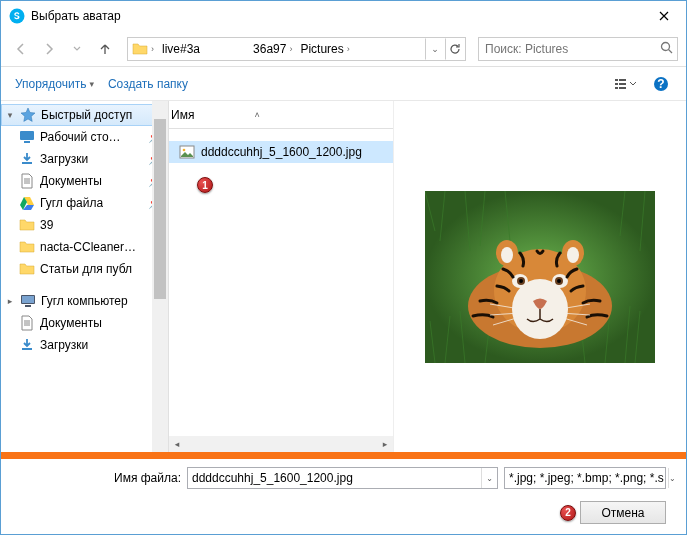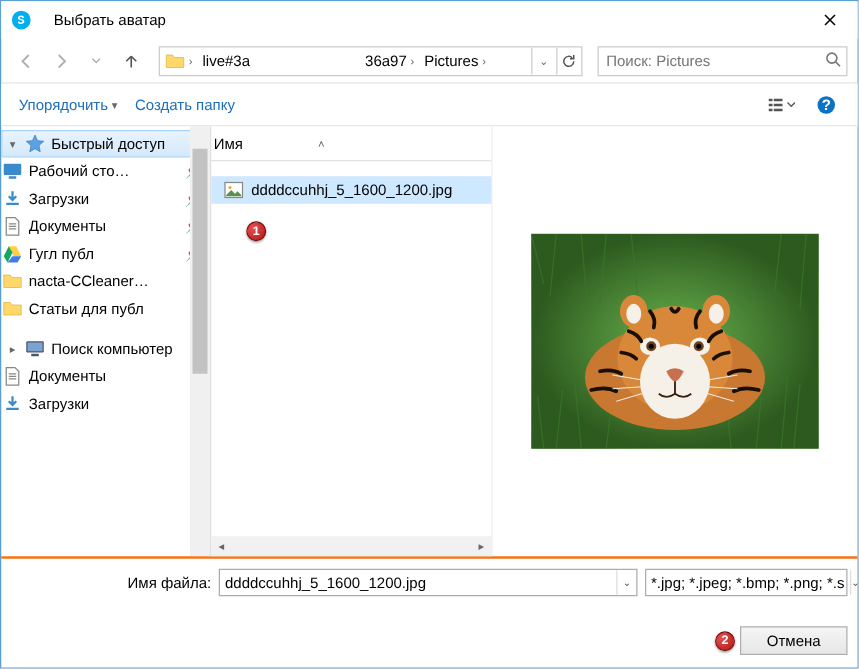--- a/index.html
+++ b/index.html
@@ -1,18 +1,18 @@
 <!DOCTYPE html>
 <html><head>
 <meta charset="utf-8">
 <style>
 * { box-sizing: border-box; font-family: "Segoe UI", Tahoma, sans-serif; font-size: 12px; }
 body { margin: 0; background: #fff; }
 .window { width: 687px; height: 535px; border: 1px solid #5a9fd4; display: flex; flex-direction: column; }
-.titlebar { height: 30px; display: flex; align-items: center; padding: 0 0 0 8px; background: #fff; gap: 12px; }
+.titlebar { height: 30px; display: flex; align-items: center; padding: 0 0 0 8px; background: #fff; }
 .titlebar-icon { width: 16px; height: 16px; margin-right: 6px; }
 .title-text { flex: 1; font-size: 12px; }
 .close-btn { width: 44px; height: 30px; display: flex; align-items: center; justify-content: center; cursor: pointer; }
 
 .navbar { height: 36px; display: flex; align-items: center; padding: 4px 8px; gap: 4px; border-bottom: 1px solid #e0e0e0; }
 .nav-btn { width: 24px; height: 24px; border: 1px solid transparent; background: transparent; display: flex; align-items: center; justify-content: center; cursor: pointer; border-radius: 2px; }
 .nav-btn.disabled { color: #b0b0b0; cursor: default; }
 .breadcrumb { flex: 1; height: 24px; border: 1px solid #ccc; display: flex; align-items: center; background: #fff; margin-left: 6px; }
 .breadcrumb .seg { padding: 0 4px; display: flex; align-items: center; gap: 3px; height: 100%; cursor: pointer; }
 .folder-ic { width: 16px; height: 16px; }
@@ -24,21 +24,21 @@
 
 .toolbar { height: 34px; display: flex; align-items: center; padding: 0 10px; gap: 6px; background: #fff; border-bottom: 1px solid #e8e8e8; }
 .tb-link { color: #1e6fba; cursor: pointer; padding: 4px 4px; display: flex; align-items: center; gap: 3px; }
 .tb-spacer { flex: 1; }
 .tb-ic { width: 30px; height: 24px; border: 1px solid transparent; display: flex; align-items: center; justify-content: center; cursor: pointer; }
 
 .body { flex: 1; display: flex; min-height: 0; }
 .sidebar { width: 168px; border-right: 1px solid #e0e0e0; overflow-y: auto; padding: 3px 0; position: relative; }
 .sb-item { display: flex; align-items: center; height: 22px; padding: 0 6px 0 4px; gap: 5px; cursor: pointer; white-space: nowrap; overflow: hidden; }
 .sb-item.sel { background: linear-gradient(#e8f3fe,#d5e9fb); border: 1px solid #a8d2f7; padding: 0 5px 0 3px; height: 22px; }
-.sb-indent1 { padding-left: 1px; }
+.sb-indent1 { padding-left: 18px; }
 .sb-item .tw { width: 10px; text-align: center; font-size: 9px; color: #666; }
 .sb-ic { width: 16px; height: 16px; flex-shrink: 0; }
 .sb-txt { overflow: hidden; text-overflow: ellipsis; }
 .pin { color: #888; font-size: 11px; margin-left: auto; flex-shrink: 0; }
 .sb-scroll { position: absolute; right: 0; top: 0; bottom: 0; width: 16px; background: #f0f0f0; }
 .sb-thumb { position: absolute; top: 18px; left: 2px; right: 2px; height: 180px; background: #c2c2c2; }
 
 .filearea { flex: 1; display: flex; min-height: 0; }
 .filelist { width: 225px; display: flex; flex-direction: column; border-right: 1px solid #eee; }
 .fl-header { height: 28px; display: flex; align-items: center; border-bottom: 1px solid #e0e0e0; padding-left: 2px; }
@@ -48,21 +48,21 @@
 .fl-scroll { margin-top: auto; height: 16px; background: #f1f1f1; display: flex; align-items: center; }
 .fl-scroll .ar { width: 16px; text-align: center; font-size: 9px; color: #666; cursor: pointer; }
 .fl-scroll .tr { flex: 1; position: relative; }
 .fl-scroll .th { position: absolute; left: 0; width: 100px; top: 2px; bottom: 2px; background: #c2c2c2; }
 
 .badge { position: absolute; width: 16px; height: 16px; border-radius: 50%; background: radial-gradient(circle at 30% 30%, #e85050, #b01818); border: 1px solid #7a0c0c; color: #fff; font-size: 10px; font-weight: bold; display: flex; align-items: center; justify-content: center; box-shadow: 0 1px 2px rgba(0,0,0,0.4); }
 
 .preview { flex: 1; display: flex; align-items: center; justify-content: center; padding: 10px; }
 .tiger { width: 230px; height: 172px; background: linear-gradient(135deg,#3b7a2e 0%,#5aa641 25%,#2d6820 50%,#6ab34e 75%,#3c7c2f 100%); position: relative; overflow: hidden; }
 
-.footer { padding: 8px 8px 10px; display: flex; flex-direction: column; gap: 24px; border-top: 2px solid #f97316; }
+.footer { padding: 8px 20px 10px; display: flex; flex-direction: column; gap: 12px; border-top: 7px solid #f97316; }
 .row1 { display: flex; align-items: center; gap: 6px; }
 .lbl { width: 160px; text-align: right; }
 .combo { height: 22px; border: 1px solid #abadb3; display: flex; align-items: center; background: #fff; }
 .combo input { border: none; outline: none; flex: 1; padding: 0 4px; font-size: 12px; background: transparent; }
 .combo .dd { width: 16px; text-align: center; font-size: 8px; color: #555; cursor: pointer; border-left: 1px solid #ddd; height: 100%; display: flex; align-items: center; justify-content: center; }
 .fname { flex: 1; }
 .filter { width: 162px; }
 .row2 { display: flex; justify-content: flex-end; gap: 6px; align-items: center; position: relative; }
 .btn { min-width: 86px; height: 23px; border: 1px solid #adadad; background: linear-gradient(#f5f5f5,#e6e6e6); cursor: pointer; font-size: 12px; }
 .btn.primary { border: 1px solid #1e6fba; box-shadow: 0 0 0 1px #7eb7e6 inset; }
@@ -112,21 +112,21 @@
     <div class="breadcrumb">
       <div class="seg">
         <span class="folder-ic"><svg viewBox="0 0 16 16">
               <path d="M1 3h5l1.5 2H15v8H1z" fill="#ffd869" stroke="#d6a832" stroke-width="0.5"></path>
             </svg></span>
         <span class="chev">›</span>
       </div>
       <div class="seg">
         <span>live#3a</span>
       </div>
-      <div class="seg" style="margin-left:84px">
+      <div class="seg" style="margin-left:45px">
         <span>36a97</span>
         <span class="chev">›</span>
       </div>
       <div class="seg">
         <span>Pictures</span>
         <span class="chev">›</span>
       </div>
       <div style="flex:1"></div>
       <div class="bc-ctrl">
         <div class="nav-btn">
@@ -207,22 +207,28 @@
             </svg></span>
           <span class="sb-txt">Документы</span>
           <span class="pin">📌</span>
         </div>
       <div class="sb-item sb-indent1">
           <span class="sb-ic"><svg viewBox="0 0 16 16">
               <path d="M5 2h6l4 8H9z" fill="#ffcf40"></path>
               <path d="M5 2L1 10l3 5 4-8z" fill="#11a861"></path>
               <path d="M4 15h8l3-5H8z" fill="#3b7ded"></path>
             </svg></span>
-          <span class="sb-txt">Гугл публ</span>
+          <span class="sb-txt">Гугл файла</span>
           <span class="pin">📌</span>
+        </div>
+      <div class="sb-item sb-indent1">
+          <span class="sb-ic"><svg viewBox="0 0 16 16">
+              <path d="M1 3h5l1.5 2H15v8H1z" fill="#ffd869" stroke="#d6a832" stroke-width="0.5"></path>
+            </svg></span>
+          <span class="sb-txt">39</span>
         </div>
       <div class="sb-item sb-indent1">
           <span class="sb-ic"><svg viewBox="0 0 16 16">
               <path d="M1 3h5l1.5 2H15v8H1z" fill="#ffd869" stroke="#d6a832" stroke-width="0.5"></path>
             </svg></span>
           <span class="sb-txt">nacta-CCleaner…</span>
         </div>
       <div class="sb-item sb-indent1">
           <span class="sb-ic"><svg viewBox="0 0 16 16">
               <path d="M1 3h5l1.5 2H15v8H1z" fill="#ffd869" stroke="#d6a832" stroke-width="0.5"></path>
@@ -231,21 +237,21 @@
         </div>
 
       <div style="height:10px"></div>
       <div class="sb-item">
         <span class="tw">▸</span>
         <span class="sb-ic"><svg viewBox="0 0 16 16">
               <rect x="1" y="2" width="14" height="9" fill="#4a5568" rx="1"></rect>
               <rect x="2" y="3" width="12" height="7" fill="#7aa3d0"></rect>
               <rect x="5" y="12" width="6" height="2" fill="#4a5568"></rect>
             </svg></span>
-        <span class="sb-txt">Поиск компьютер</span>
+        <span class="sb-txt">Гугл компьютер</span>
       </div>
       <div class="sb-item sb-indent1">
           <span class="sb-ic"><svg viewBox="0 0 16 16">
               <path d="M3 1h7l3 3v11H3z" fill="#fff" stroke="#888"></path>
               <path d="M5 6h6M5 8h6M5 10h6" stroke="#888"></path>
             </svg></span>
           <span class="sb-txt">Документы</span>
         </div>
       <div class="sb-item sb-indent1">
           <span class="sb-ic"><svg viewBox="0 0 16 16">

